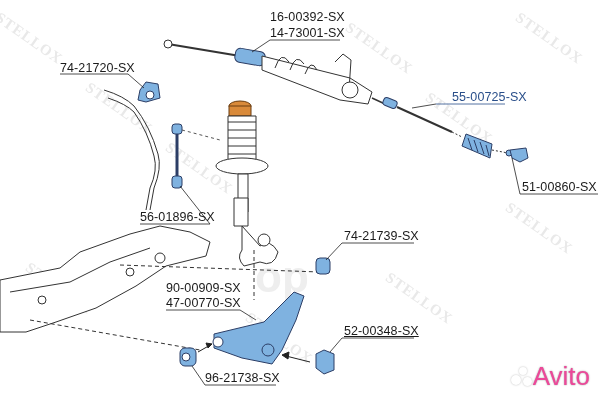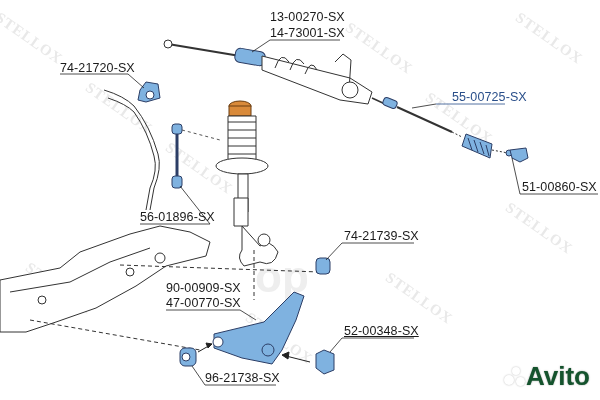--- a/index.html
+++ b/index.html
@@ -13,22 +13,22 @@
       position: absolute; font-size: 12.5px; color: #1a1a1a; line-height: 14px;
       white-space: nowrap; letter-spacing: 0.1px;
     }
     .label.blue { color: #2a4f8a; }
     .wm {
       position: absolute; font-family: "Liberation Serif", serif; font-weight: bold;
       font-size: 15px; color: #e9e9e9; letter-spacing: 1px;
       transform: rotate(35deg); white-space: nowrap; pointer-events: none;
     }
     .avito {
-      position: absolute; right: 10px; bottom: 8px; font-size: 26px; font-weight: bold;
-      color: #14532d; text-shadow: 0 0 2px #b8b8b8, 0 0 1px #c8c8c8;
+      position: absolute; right: 10px; bottom: 8px; font-size: 26px; font-weight: normal;
+      color: #ec4899; text-shadow: 0 0 2px #b8b8b8, 0 0 1px #c8c8c8;
       display: flex; align-items: center; 
     }
     .avito-dots { position: relative; width: 22px; height: 20px; }
     .avito-dots span {
       position: absolute; border-radius: 50%; background: #fff; box-shadow: 0 0 2px #b8b8b8;
     }
   </style>
 </head>
 <body>
 
@@ -148,21 +148,21 @@
       <line x1="342" y1="243" x2="326" y2="260"></line>
     <polyline points="166,310 240,310"></polyline>
       <line x1="240" y1="310" x2="256" y2="320"></line>
     <polyline points="342,338 414,338"></polyline>
       <line x1="342" y1="338" x2="330" y2="352"></line>
     <polyline points="205,385 276,385"></polyline>
       <line x1="205" y1="385" x2="192" y2="366"></line>
   </g>
 </svg>
 
-<div class="label" style="left:270px;top:10px;">13-00270-SX</div>
+<div class="label" style="left:270px;top:10px;">16-00392-SX</div>
 <div class="label" style="left:270px;top:26px;">14-73001-SX</div>
 <div class="label" style="left:60px;top:48px;margin-top:13px;">74-21720-SX</div>
 <div class="label blue" style="left:452px;top:90px;">55-00725-SX</div>
 <div class="label" style="left:522px;top:180px;">51-00860-SX</div>
 <div class="label" style="left:140px;top:210px;">56-01896-SX</div>
 <div class="label" style="left:344px;top:229px;">74-21739-SX</div>
 <div class="label" style="left:166px;top:281px;">90-00909-SX</div>
 <div class="label" style="left:166px;top:296px;">47-00770-SX</div>
 <div class="label" style="left:344px;top:324px;text-decoration:underline;">52-00348-SX</div>
 <div class="label" style="left:205px;top:371px;">96-21738-SX</div>

